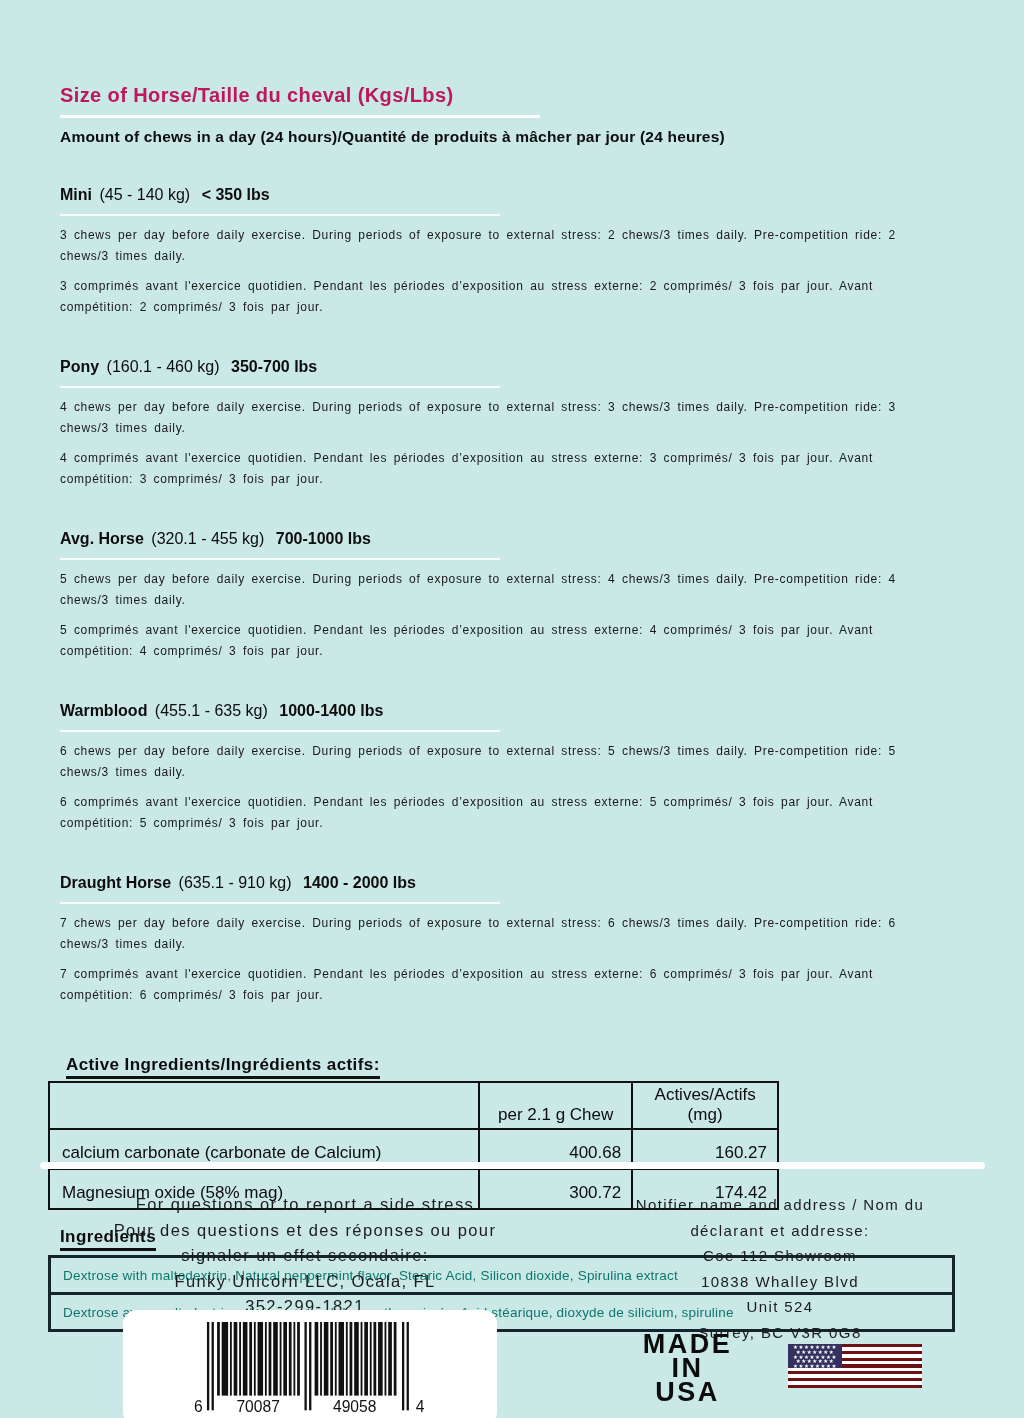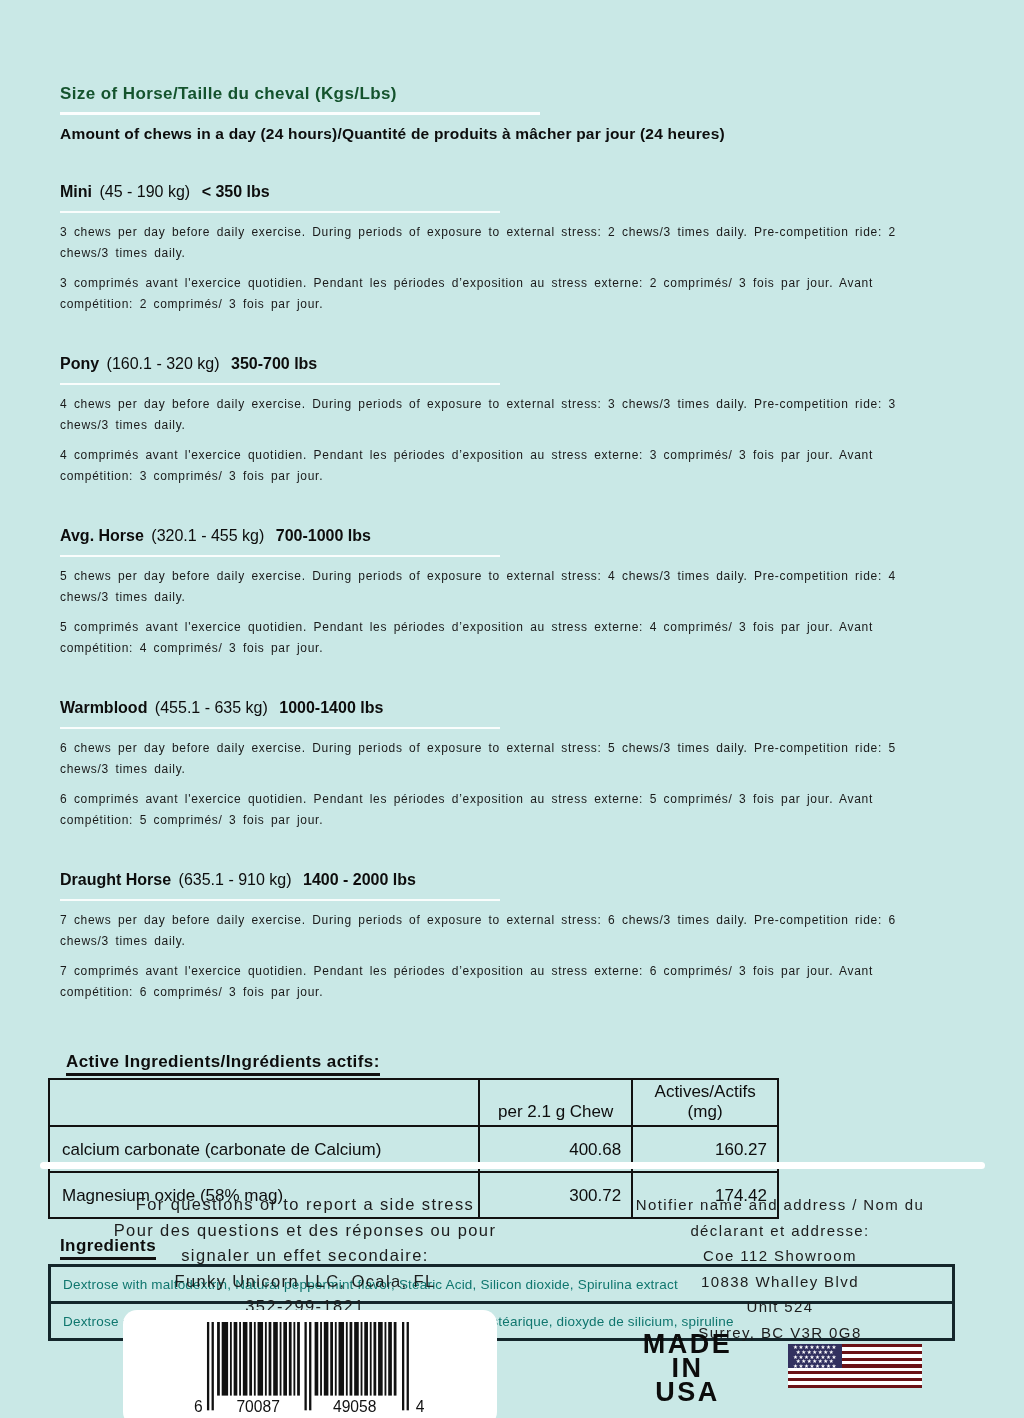--- a/index.html
+++ b/index.html
@@ -7,21 +7,21 @@
     position:relative;
     width:1024px;height:1418px;
     background:#c9e8e6;
     font-family:"Liberation Sans", sans-serif;
     color:#161616;
     overflow:hidden;
   }
   .content{position:absolute;left:60px;top:84px;width:904px;}
 
   .h1{
-    font-size:17px;font-weight:bold;letter-spacing:.4px;color:#14532d;
+    font-size:20px;font-weight:bold;letter-spacing:.4px;color:#be185d;
   }
   .rule-main{height:2.5px;background:rgba(255,255,255,.95);width:480px;margin:8px 0 10px 0;}
   .h2{font-size:15.5px;font-weight:bold;letter-spacing:.2px;color:#0d0d0d;}
 
   .section{margin-top:40px;}
   .sec-head{font-size:16px;color:#0d0d0d;}
   .sec-head .b{font-weight:bold;}
   .sec-head .r{font-weight:normal;margin-left:3px;}
   .sec-head .lbs{font-weight:bold;margin-left:7px;}
   .sec-rule{height:2px;background:rgba(255,255,255,.88);width:440px;margin:10px 0 9px 0;}
@@ -34,21 +34,21 @@
   .ai-title{
     display:inline-block;font-size:17px;font-weight:bold;letter-spacing:.4px;
     border-bottom:3px solid #111;padding-bottom:1px;margin-left:6px;color:#0d0d0d;
   }
   table.ai{
     border-collapse:collapse;width:731px;margin-left:-12px;margin-top:2px;
     font-size:17px;color:#0d0d0d;
   }
   table.ai th, table.ai td{border:2px solid #111;}
   table.ai th{font-weight:normal;text-align:center;height:26px;vertical-align:bottom;padding:2px 6px 3px;}
-  table.ai td{vertical-align:bottom;padding:13px 10px 11px 10px;}
+  table.ai td{vertical-align:bottom;padding:13px 10px 5px 10px;}
   table.ai td.name{padding-left:12px;text-align:left;}
   table.ai td.num{text-align:right;}
   .col-name{width:59%;} .col-chew{width:21%;} .col-act{width:20%;}
 
   .ing-block{margin-top:17px;}
   .ing-title{
     display:inline-block;font-size:17px;font-weight:bold;letter-spacing:.4px;
     border-bottom:3px solid #111;padding-bottom:1px;color:#0d0d0d;
   }
   .ing-box{border:3px solid #14262b;width:901px;margin-left:-12px;margin-top:4px;}
@@ -98,32 +98,32 @@
 
   <div class="content">
 
     <div class="h1">Size of Horse/Taille du cheval (Kgs/Lbs)</div>
     <div class="rule-main"></div>
     <div class="h2">Amount of chews in a day (24 hours)/Quantité de produits à mâcher par jour (24 heures)</div>
 
     <div class="section">
       <div class="sec-head">
         <span class="b">Mini</span>
-        <span class="r">(45 - 190 kg)</span>
+        <span class="r">(45 - 140 kg)</span>
         <span class="lbs">&lt; 350 lbs</span>
       </div>
       <div class="sec-rule"></div>
       <p class="dose">3 chews per day before daily exercise. During periods of exposure to external stress: 2 chews/3 times daily. Pre-competition ride: 2 chews/3 times daily.</p>
       <p class="dose">3 comprimés avant l'exercice quotidien. Pendant les périodes d’exposition au stress externe: 2 comprimés/ 3 fois par jour. Avant compétition: 2 comprimés/ 3 fois par jour.</p>
     </div>
 
     <div class="section">
       <div class="sec-head">
         <span class="b">Pony</span>
-        <span class="r">(160.1 - 320 kg)</span>
+        <span class="r">(160.1 - 460 kg)</span>
         <span class="lbs">350-700 lbs</span>
       </div>
       <div class="sec-rule"></div>
       <p class="dose">4 chews per day before daily exercise. During periods of exposure to external stress: 3 chews/3 times daily. Pre-competition ride: 3 chews/3 times daily.</p>
       <p class="dose">4 comprimés avant l'exercice quotidien. Pendant les périodes d’exposition au stress externe: 3 comprimés/ 3 fois par jour. Avant compétition: 3 comprimés/ 3 fois par jour.</p>
     </div>
 
     <div class="section">
       <div class="sec-head">
         <span class="b">Avg. Horse</span>

